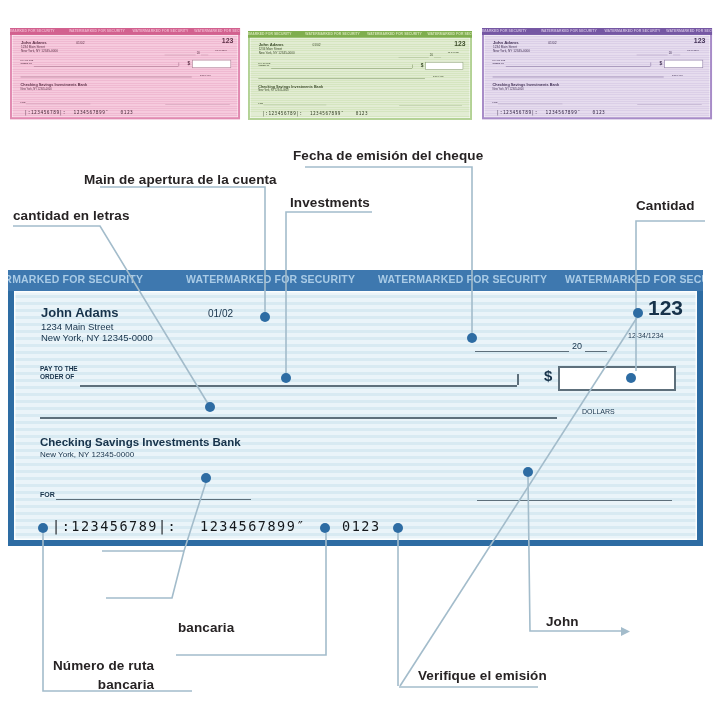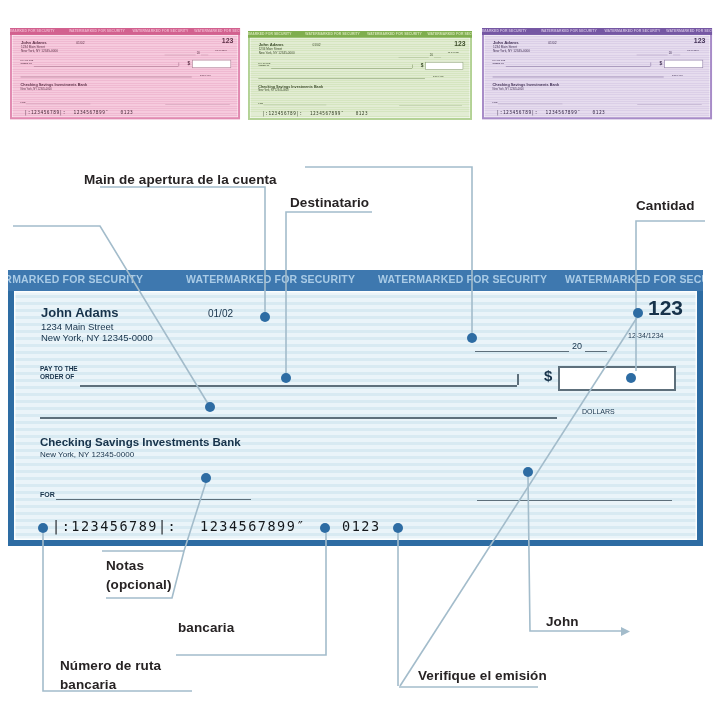--- a/index.html
+++ b/index.html
@@ -231,29 +231,27 @@
       <circle cx="638" cy="313" r="5"></circle>
       <circle cx="631" cy="378" r="5"></circle>
       <circle cx="206" cy="478" r="5"></circle>
       <circle cx="43" cy="528" r="5"></circle>
       <circle cx="325" cy="528" r="5"></circle>
       <circle cx="398" cy="528" r="5"></circle>
       <circle cx="528" cy="472" r="5"></circle>
     </g>
   </svg>
 
+  <div class="lbl" style="left:13px;top:206px;">cantidad en letras</div>
   <div class="lbl" style="left:84px;top:170px;">Main de apertura de la cuenta</div>
-  <div class="lbl" style="left:290px;top:193px;">Destinatario</div>
+  <div class="lbl" style="left:293px;top:146px;">Fecha de emisión del cheque</div>
+  <div class="lbl" style="left:290px;top:193px;">Investments</div>
   <div class="lbl" style="left:636px;top:196px;">Cantidad</div>
-  <div class="lbl" style="left:106px;top:556px;">
-    <div>Notas</div>
-    <div>(opcional)</div>
-  </div>
   <div class="lbl" style="left:178px;top:618px;">
     <div>bancaria</div>
   </div>
-  <div class="lbl" style="left:60px;top:656px;">
+  <div class="lbl" style="left:53px;top:656px;text-align:right;">
     <div>Número de ruta</div>
     <div>bancaria</div>
   </div>
   <div class="lbl" style="left:546px;top:612px;">John</div>
   <div class="lbl" style="left:418px;top:666px;">Verifique el emisión</div>
 </div>
 
 </body></html>

